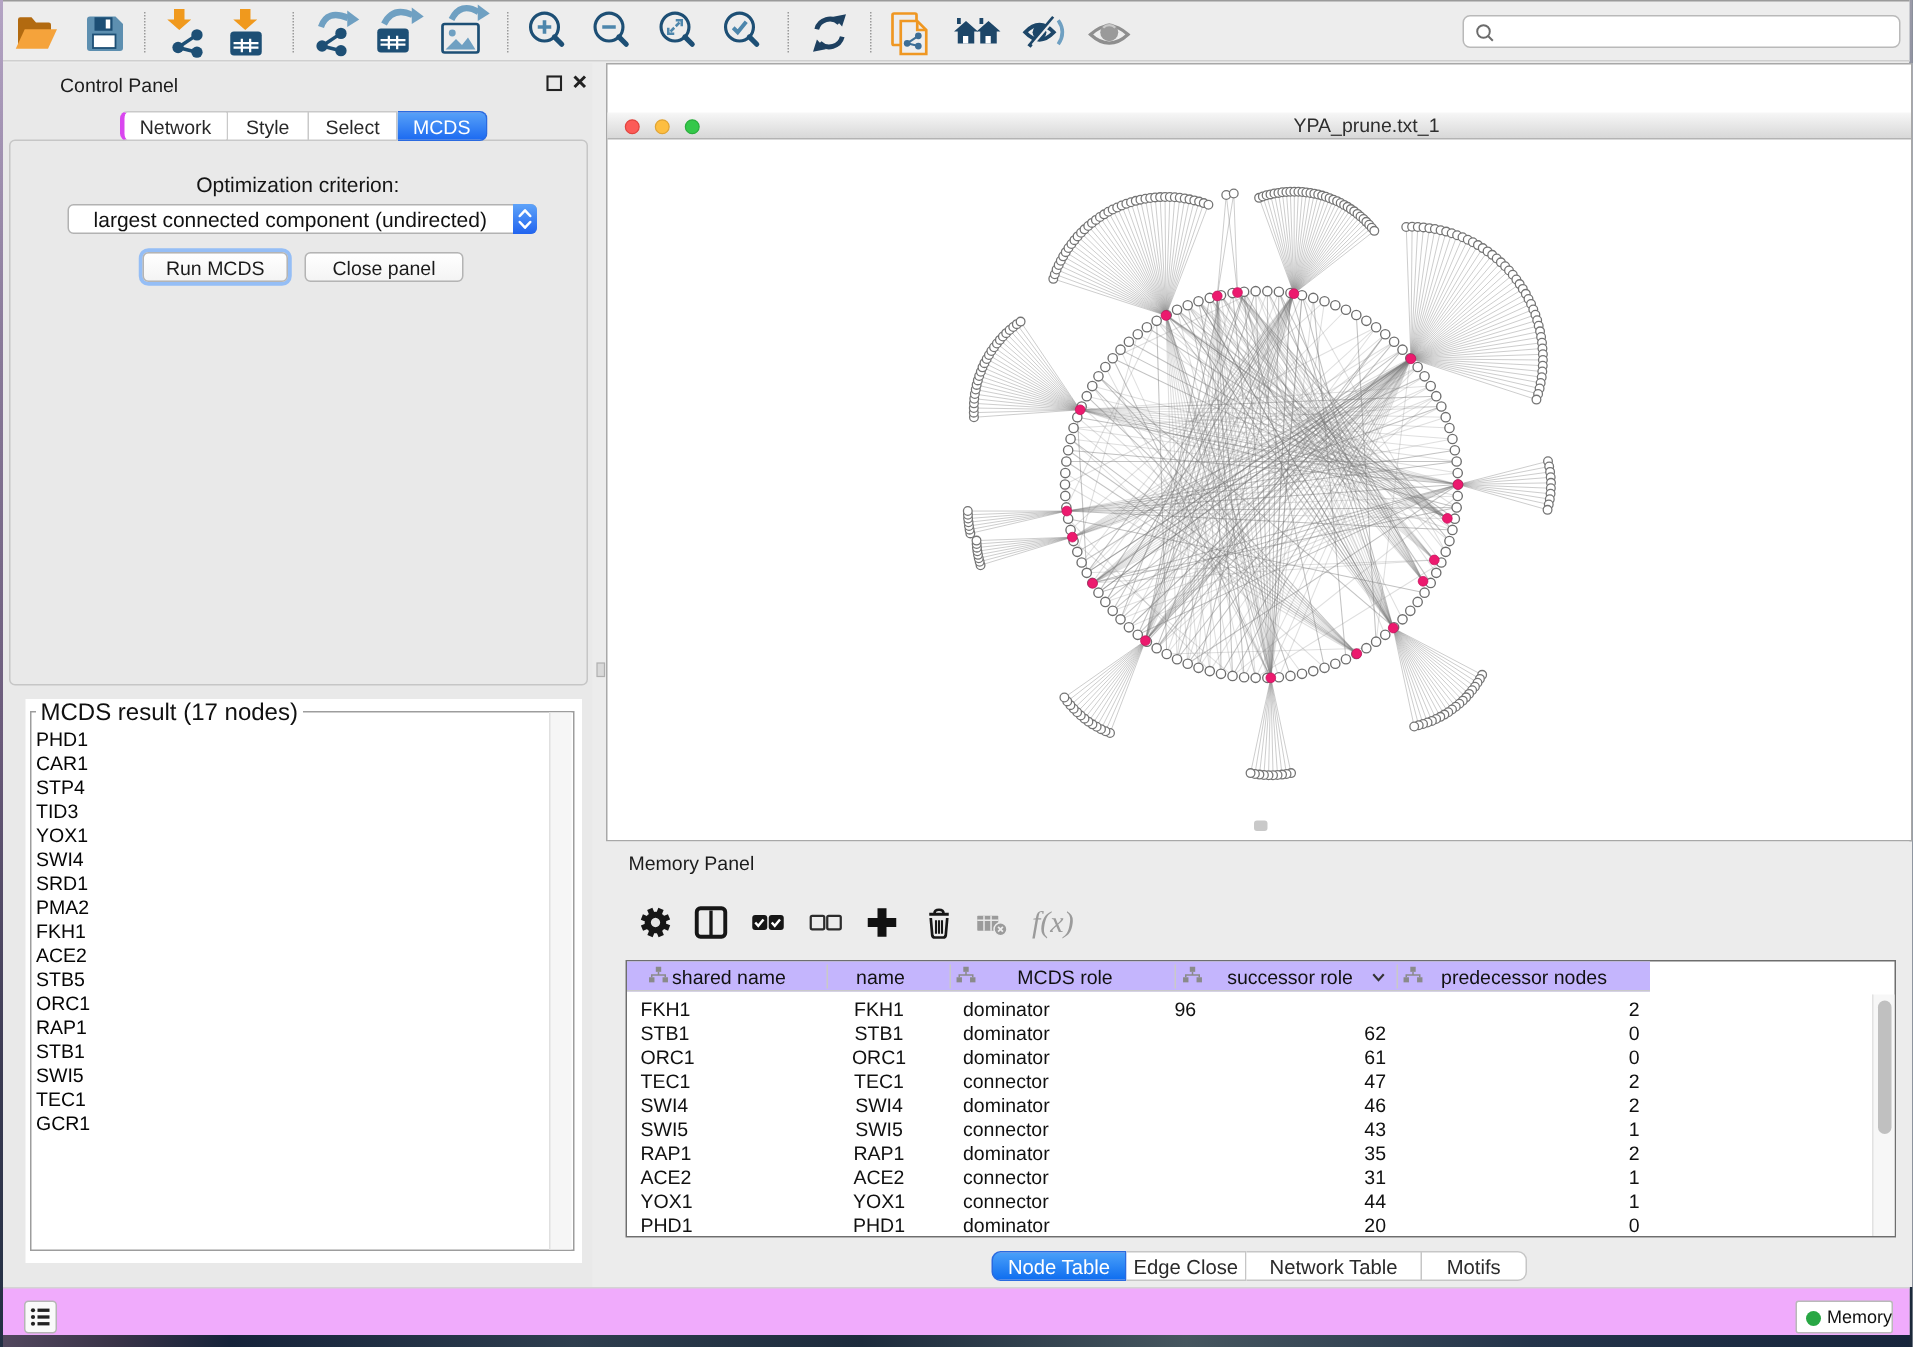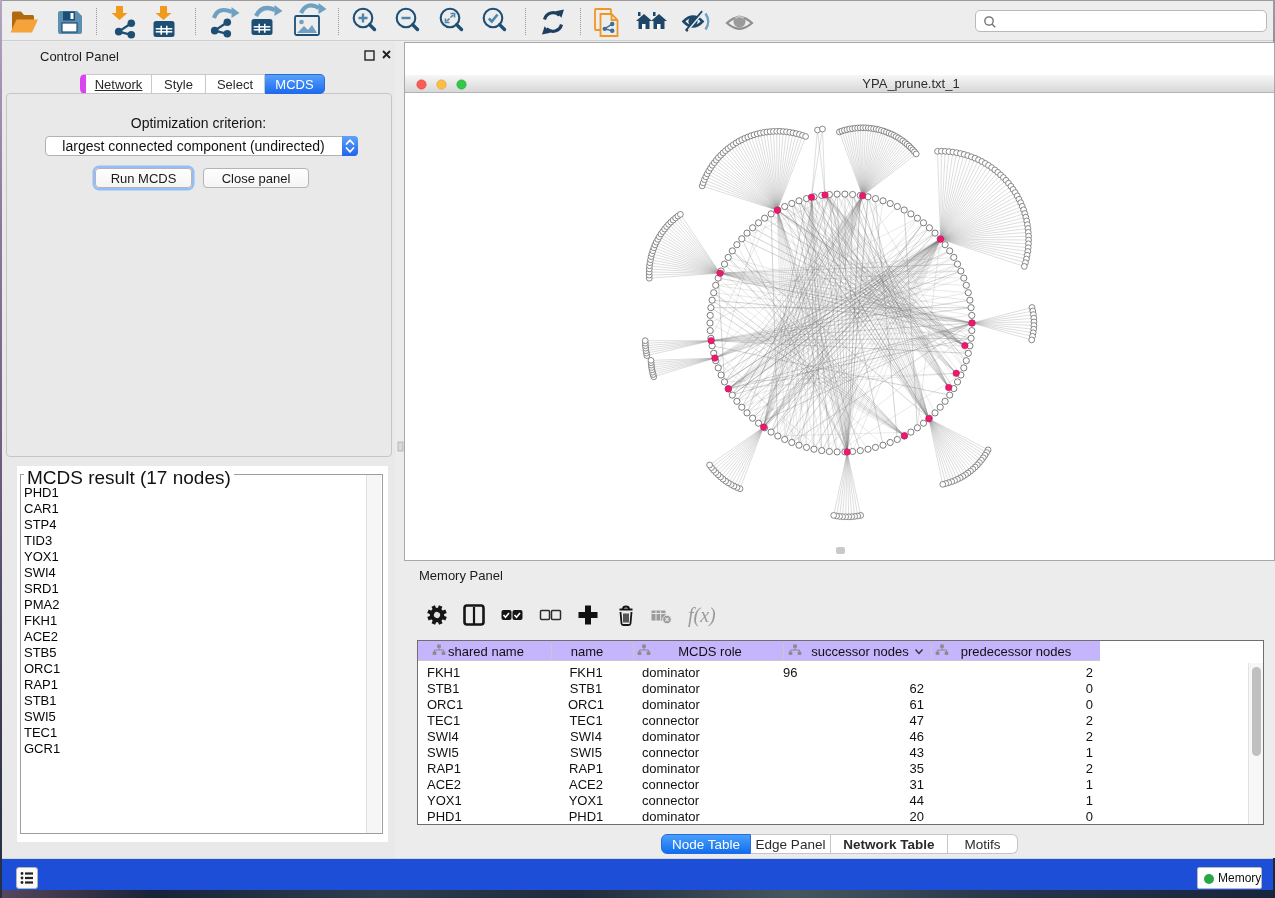--- a/index.html
+++ b/index.html
@@ -10,21 +10,21 @@
 
 #toolbar { position:absolute; left:0; top:0; width:100%; height:41px; background:#ededed; border-bottom:1px solid #cfcfcf; border-top:1px solid #9a9a9a; }
 .sep { position:absolute; top:7px; height:27px; width:0; border-left:1px dotted #9a9a9a; }
 
 .phead { font-size:13px; color:#1c1c1c; }
 
 #control { position:absolute; left:0; top:42px; width:393px; height:816px; background:#e9e9e9; }
 
 .tabbar { position:absolute; display:flex; height:20px; }
 .tab { font-size:13px; color:#282828; background:#fff; border:1px solid #c9c9c9; border-left:none; display:flex; align-items:center; justify-content:center; }
-.tab.first { border-left:6px solid #d946ef; border-radius:5px 0 0 5px;text-decoration:underline; }
+.tab.first { border-left:3px solid #d946ef; border-radius:5px 0 0 5px; }
 .tab.last { border-radius:0 5px 5px 0; }
 .tab.sel { background:linear-gradient(#57a1f8,#1d6bf1); color:#fff; border-color:#2a6ae0; }
 
 .btn { position:absolute; background:linear-gradient(#ffffff,#f4f4f4); border:1px solid #b4b4b4; border-radius:4px; font-size:13px; color:#1b1b1b; display:flex; align-items:center; justify-content:center; }
 
 .hdrcell { position:absolute; top:0; height:20px; font-size:13px; color:#111; display:flex; align-items:center; }
 .cell { position:absolute; font-size:13px; color:#111; height:16px; line-height:16px; }
 
 .btab { font-size:13.5px; color:#2b2b2b; background:#fff; border:1px solid #c6c6c6; border-left:none; display:flex; align-items:center; justify-content:center; height:20px; }
 #ledge { position:absolute; left:0; top:0; width:2px; height:898px; background:linear-gradient(#b4a4c4 0%,#8a7a9a 25%,#6a5a7a 55%,#3a3a52 80%,#222f43 100%); }
@@ -159,21 +159,21 @@
       </div>
     </div>
 
     <div class="abs" style="left:0;top:73px;width:393px;text-align:center;font-size:14px;color:#141414;">Optimization criterion:</div>
     <div class="btn" style="left:93px;top:126px;width:97px;height:20px;box-shadow:0 0 0 2.5px rgba(120,175,250,0.75);">Run MCDS</div>
     <div class="btn" style="left:201px;top:126px;width:106px;height:20px;">Close panel</div>
 
     <div class="abs" style="left:15px;top:424px;width:371px;height:376px;background:#fff;"></div>
     <div class="abs" style="left:18px;top:432px;width:363px;height:360px;border:1px solid #9d9d9d;"></div>
     <div class="abs" style="left:364px;top:433px;width:15px;height:358px;background:#f6f6f6;border-left:1px solid #e0e0e0;"></div>
-    <div class="abs" style="left:22px;top:425px;background:#fff;padding:0 3px;font-size:19px;color:#111;">MCDS result (17 nodes)</div>
+    <div class="abs" style="left:22px;top:425px;background:#fff;padding:0 3px;font-size:16px;color:#111;">MCDS result (17 nodes)</div>
     <div class="abs" style="left:22px;top:443px;font-size:13px;color:#060606;line-height:16px;">PHD1<br>CAR1<br>STP4<br>TID3<br>YOX1<br>SWI4<br>SRD1<br>PMA2<br>FKH1<br>ACE2<br>STB5<br>ORC1<br>RAP1<br>STB1<br>SWI5<br>TEC1<br>GCR1</div>
   </div>
 
   <svg class="abs" style="left:395px;top:440px" width="8" height="14" viewBox="0 0 8 14">
       <rect x="1" y="2" width="5" height="9" fill="#d9d9d9" stroke="#b0b0b0" stroke-width="0.8"></rect>
     </svg>
 
   <div class="abs" style="left:402px;top:42px;width:871px;height:519px;background:#fff;border:1px solid #a8a8a8;">
     <div class="abs" style="left:0;top:0;width:869px;height:18px;background:linear-gradient(#f7f7f7,#d8d8d8);border-bottom:1px solid #b3b3b3;margin-top:32px;">
       <svg class="abs" style="left:10px;top:2.5px" width="62" height="13" viewBox="0 0 62 13">
@@ -1087,21 +1087,21 @@
             <g fill="#8a8a8a">
               <rect x="522.2" y="3.5" width="3.6" height="3.4"></rect>
               <rect x="517.7" y="10.5" width="3.6" height="3.4"></rect>
               <rect x="526.7" y="10.5" width="3.6" height="3.4"></rect>
               <path d="M524 7 v2 M519.5 10.5 v-1.5 h9 v1.5" stroke="#8a8a8a" stroke-width="1" fill="none"></path>
             </g>
           </svg>
 <div class="hdrcell" style="left:18px;width:100px;justify-content:center">shared name</div>
 <div class="hdrcell" style="left:129px;width:80px;justify-content:center">name</div>
 <div class="hdrcell" style="left:232px;width:120px;justify-content:center">MCDS role</div>
-<div class="hdrcell" style="left:377px;width:130px;justify-content:center">successor nodes</div>
+<div class="hdrcell" style="left:377px;width:130px;justify-content:center">successor role</div>
 <svg style="position:absolute;left:495px;top:6px" width="12" height="9" viewBox="0 0 12 9">
             <path d="M2.5 2.5 L6 6.5 L9.5 2.5" fill="none" stroke="#333" stroke-width="1.4"></path>
           </svg>
 <div class="hdrcell" style="left:523px;width:150px;justify-content:center">predecessor nodes</div>
         </div>
       <div class="abs" style="left:0;top:21px;width:845px;height:162px;">
           <div class="cell" style="left:9px;top:3px;width:120px">FKH1</div>
 <div class="cell" style="left:133px;top:3px;width:70px;text-align:center">FKH1</div>
 <div class="cell" style="left:224px;top:3px;width:130px">dominator</div>
 <div class="cell" style="left:365px;top:3px;width:141px;text-align:left">96</div>
@@ -1151,27 +1151,27 @@
 <div class="cell" style="left:224px;top:147px;width:130px">dominator</div>
 <div class="cell" style="left:365px;top:147px;width:141px;text-align:right">20</div>
 <div class="cell" style="left:514px;top:147px;width:161px;text-align:right">0</div>
         </div>
       <div class="abs" style="left:830px;top:22px;width:15px;height:161px;background:#f7f7f7;border-left:1px solid #e2e2e2;"></div>
       <div class="abs" style="left:833.5px;top:26px;width:9px;height:89px;background:#c0c0c0;border-radius:4.5px;"></div>
     </div>
 
     <div class="abs" style="left:257px;top:273px;display:flex;">
       <div class="btab" style="width:90px;background:linear-gradient(#4aa0f9,#0f6ef0);color:#fff;border-color:#2a6ae0;border-radius:6px 0 0 6px;border-left:1px solid #2a6ae0;">Node Table</div>
-      <div class="btab" style="width:80px;">Edge Panel</div>
-      <div class="btab" style="width:117px;font-weight:bold;">Network Table</div>
+      <div class="btab" style="width:80px;">Edge Close</div>
+      <div class="btab" style="width:117px;">Network Table</div>
       <div class="btab" style="width:70px;border-radius:0 6px 6px 0;">Motifs</div>
     </div>
   </div>
 
-  <div class="abs" style="left:0;top:858px;width:1271px;height:32px;background:#1d4ed8;border-top:1px solid #d4d4d4;">
+  <div class="abs" style="left:0;top:858px;width:1271px;height:32px;background:#f0abfc;border-top:1px solid #d4d4d4;">
     <div class="abs" style="left:14px;top:8px;width:22px;height:22px;background:#fafafa;border:1px solid #b5b5b5;border-radius:3px;">
       <svg width="20" height="20" viewBox="0 0 20 20" style="position:absolute;left:0;top:0">
         <circle cx="5" cy="5.5" r="1.4" fill="#222"></circle>
           <rect x="8" y="4.4" width="8" height="2.2" fill="#222"></rect>
         <circle cx="5" cy="10" r="1.4" fill="#222"></circle>
           <rect x="8" y="8.9" width="8" height="2.2" fill="#222"></rect>
         <circle cx="5" cy="14.5" r="1.4" fill="#222"></circle>
           <rect x="8" y="13.4" width="8" height="2.2" fill="#222"></rect>
       </svg>
     </div>

